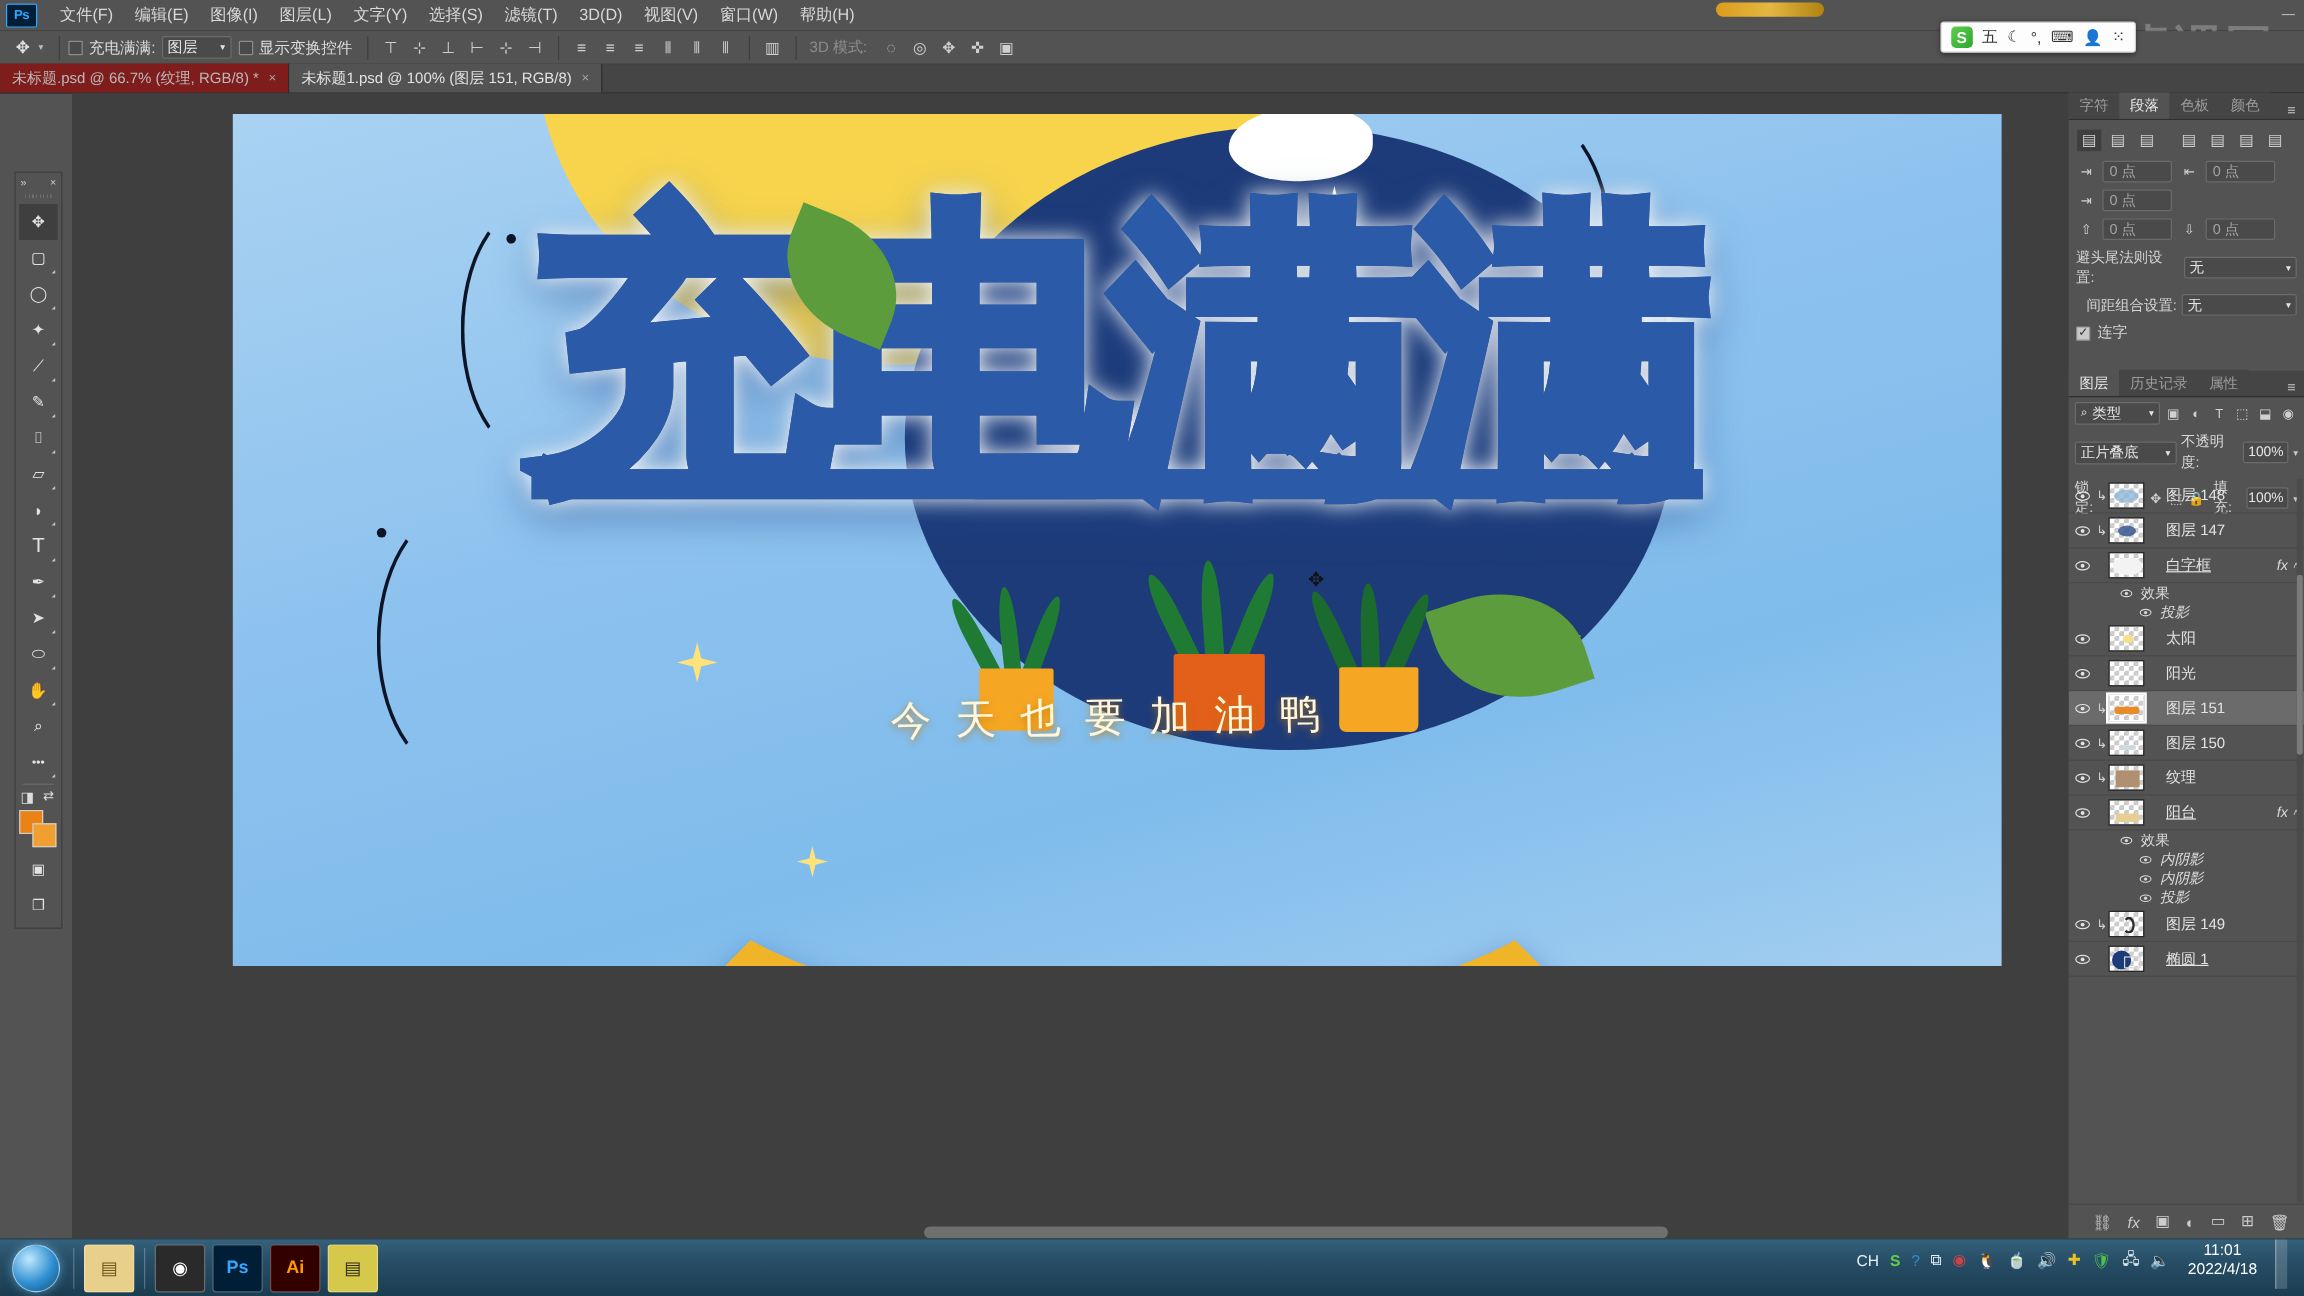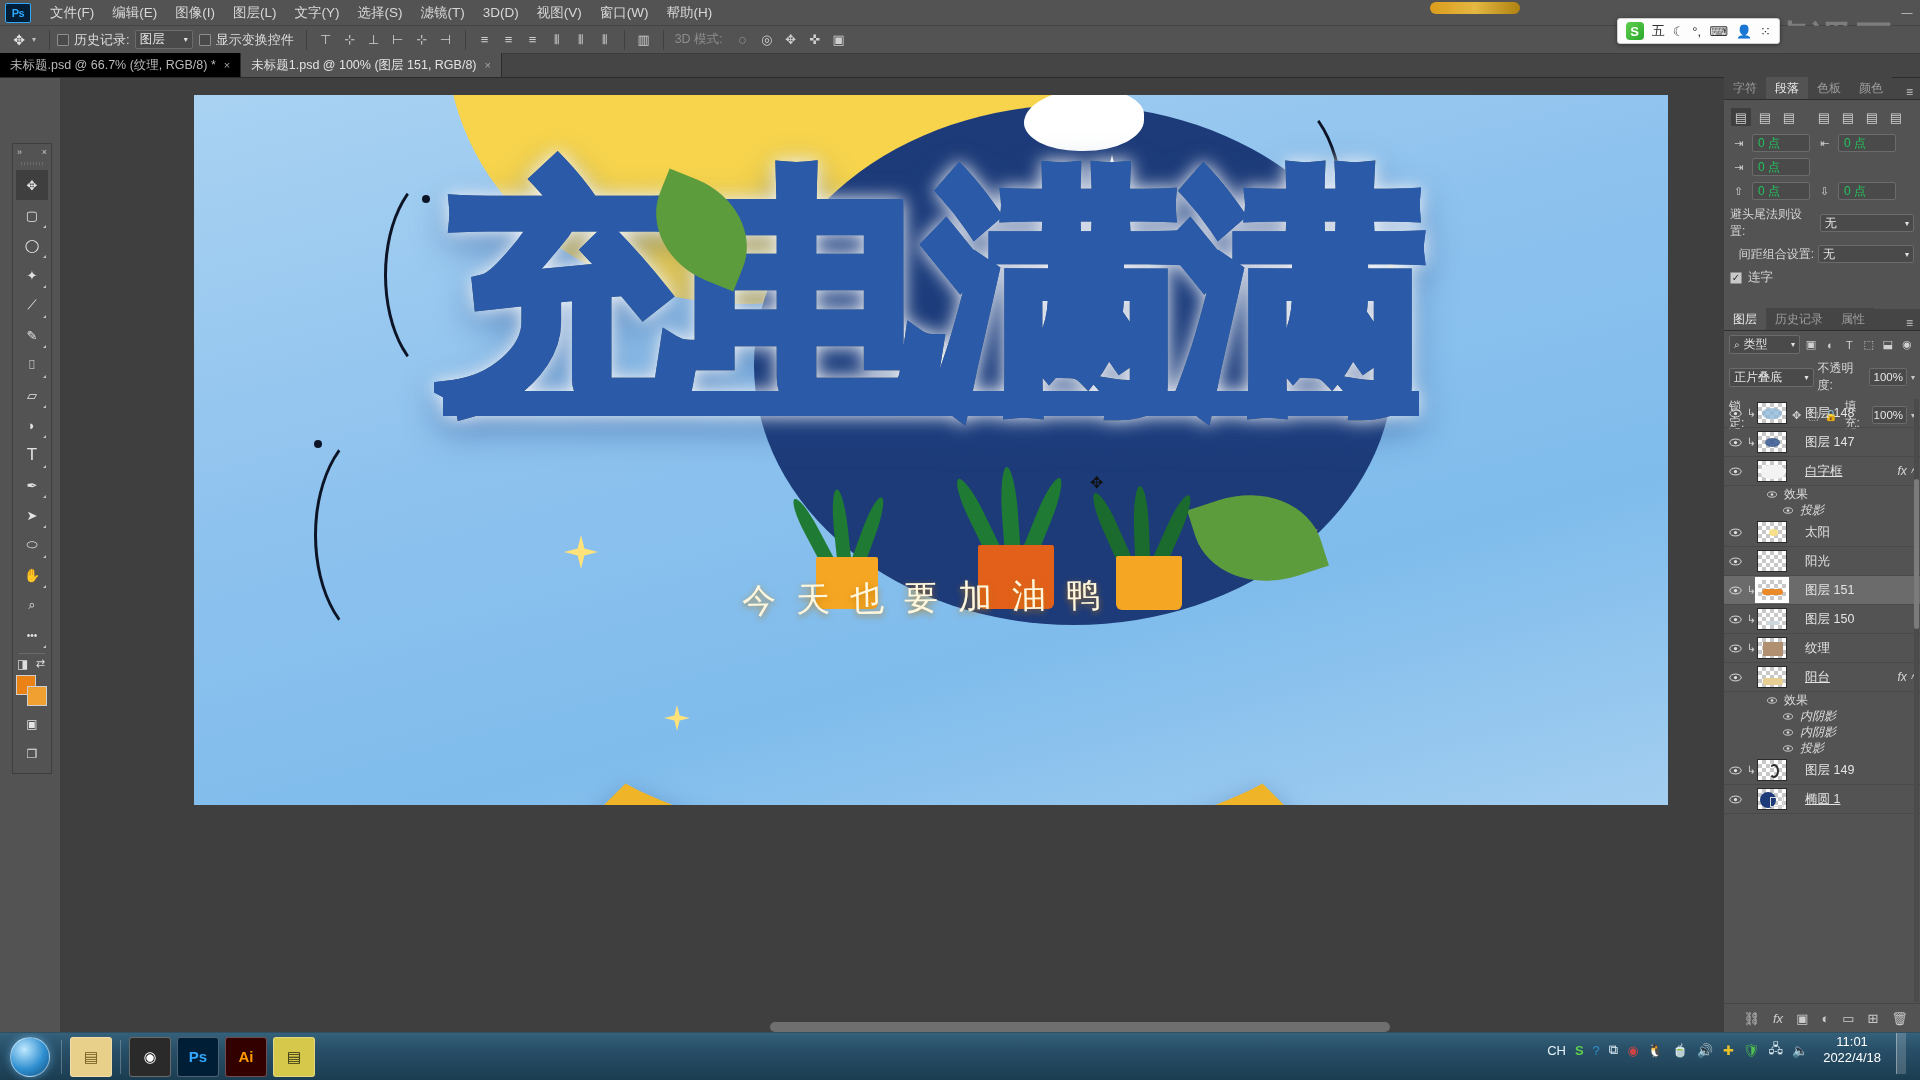--- a/index.html
+++ b/index.html
@@ -80,21 +80,21 @@
 
   
   .tabbar {
     position: absolute; left: 0; top: 54px; width: 1920px; height: 24px;
     background: #454545; display: flex; align-items: flex-end;
     border-bottom: 1px solid #2b2b2b;
   }
   .doc-tab {
     height: 24px; display: flex; align-items: center; gap: 8px;
     padding: 0 10px; font-size: 12.5px; color: #b9b9b9;
-    background: #000000; border-right: 1px solid #2b2b2b;
+    background: #7f1d1d; border-right: 1px solid #2b2b2b;
   }
   .doc-tab.active { background: #535353; color: #e2e2e2; }
   .tab-close { font-size: 11px; color: #a6a6a6; }
 
   
   .toolbar {
     position: absolute; left: 12px; top: 143px; width: 40px;
     background: #535353; border: 1px solid #3e3e3e;
     display: flex; flex-direction: column; align-items: center;
     padding-bottom: 4px;
@@ -230,21 +230,21 @@
   .para-panel { padding: 4px 6px 6px; }
   .align-row { display: flex; gap: 2px; align-items: center; margin: 4px 0 8px; }
   .align-row .align-icon { width: 20px; height: 18px; }
   .align-row .align-icon.sel { background: #3f3f3f; }
   .align-gap { width: 9px; }
   .field-row { display: flex; align-items: center; gap: 5px; margin-bottom: 6px; }
   .field-ico { width: 17px; height: 16px; display:flex; align-items:center; justify-content:center;
     color: #cfcfcf; font-size: 11px; }
   .num-field {
     width: 58px; height: 18px; background: #4a4a4a; border: 1px solid #6b6b6b;
-    border-radius: 2px; font-size: 12px; color: #22c55e; display: flex; align-items: center;
+    border-radius: 2px; font-size: 12px; color: #a3a3a3; display: flex; align-items: center;
     padding-left: 5px;
   }
   .para-select-row { display: flex; align-items: center; justify-content: flex-end; gap: 4px; margin-bottom: 5px; }
   .para-select-row .lbl { font-size: 12px; color: #d5d5d5; }
   .wide-select {
     width: 96px; height: 18px; background: #4a4a4a; border: 1px solid #6b6b6b; border-radius: 2px;
     font-size: 12px; color: #e4e4e4; display: flex; align-items: center; justify-content: space-between;
     padding: 0 4px;
   }
   .checkrow { display: flex; align-items: center; gap: 6px; margin-top: 6px; }
@@ -387,21 +387,21 @@
     </div>
   </div>
 
   <div class="brand-watermark">虎课网</div>
 
   <div class="optionsbar">
     <div class="opt-tool-icon">✥</div>
     <div class="opt-caret">▾</div>
     <div class="opt-sep"></div>
     <div class="opt-check"></div>
-    <div class="opt-label">历史记录:</div>
+    <div class="opt-label">充电满满:</div>
     <div class="opt-select">
       <span>图层</span>
       <span style="font-size:8px">▾</span>
     </div>
     <div class="opt-check"></div>
     <div class="opt-label">显示变换控件</div>
     <div class="opt-sep"></div>
 
     <div class="align-icon">⊤</div>
     <div class="align-icon">⊹</div>

